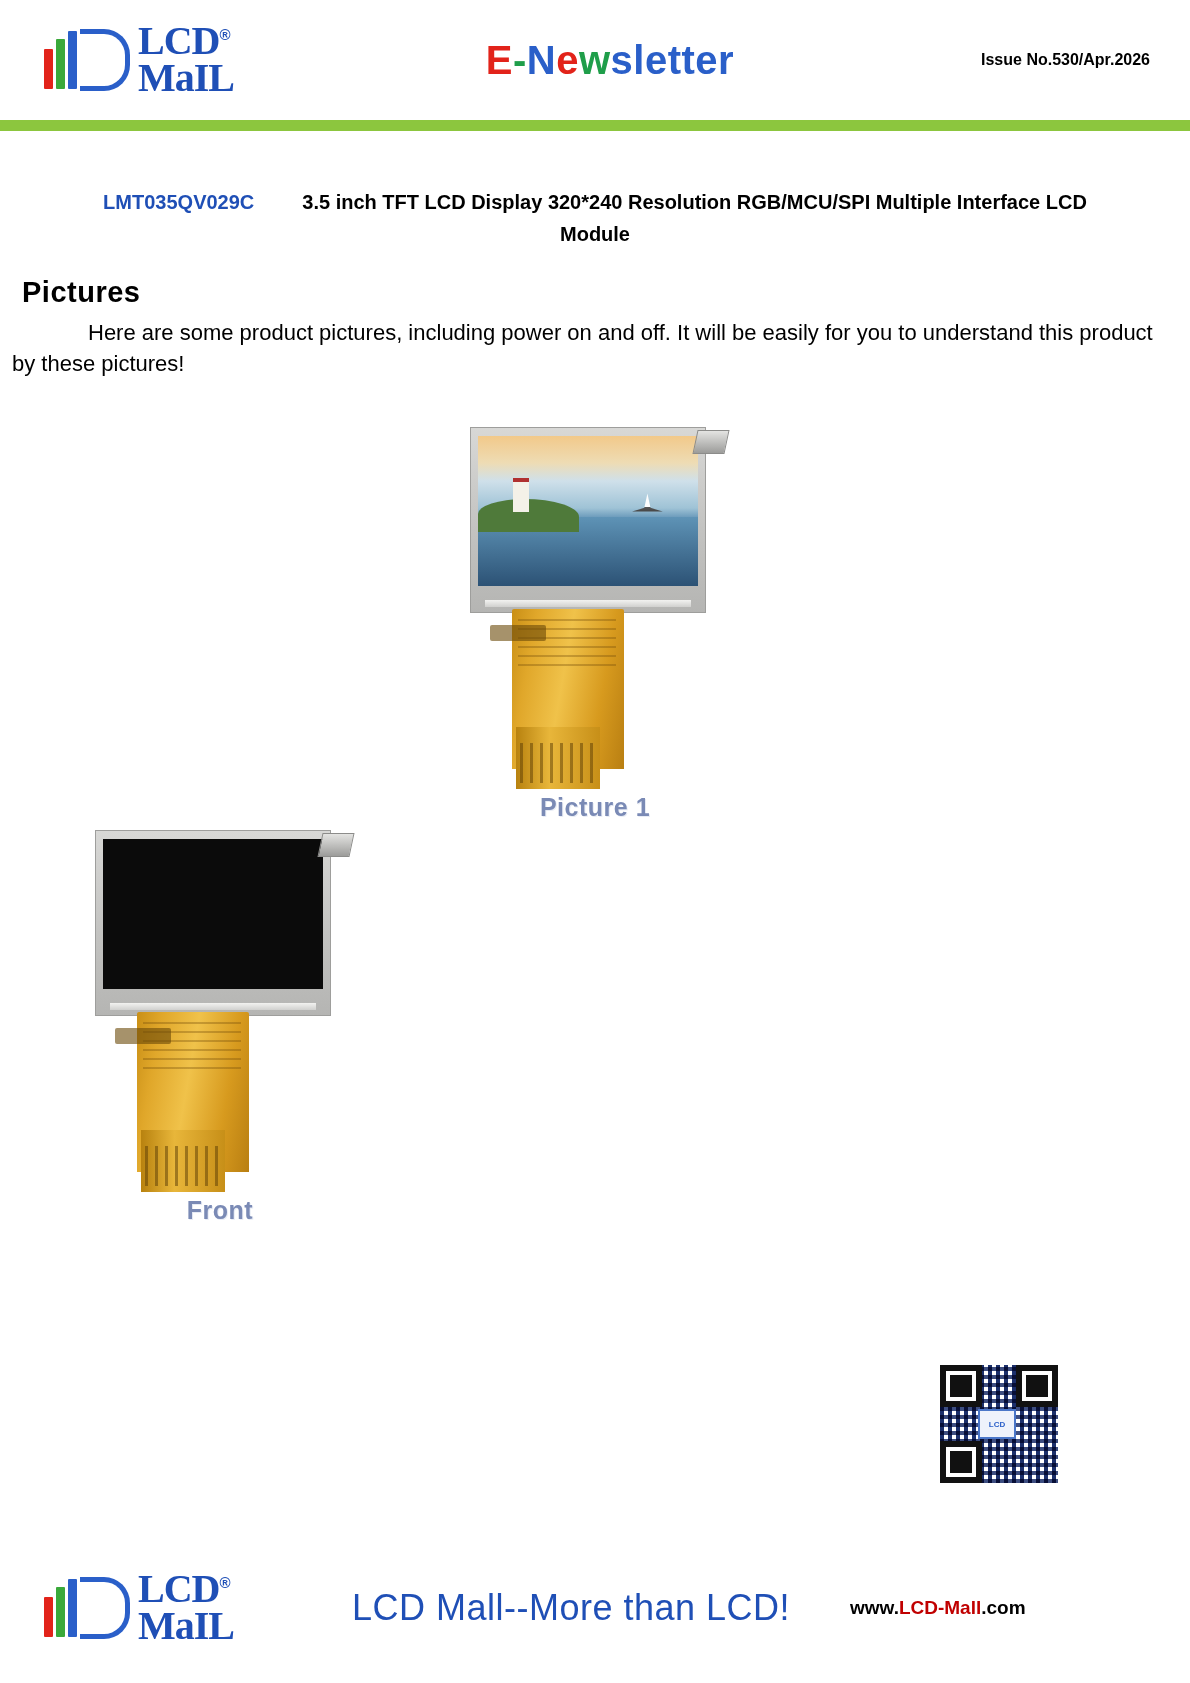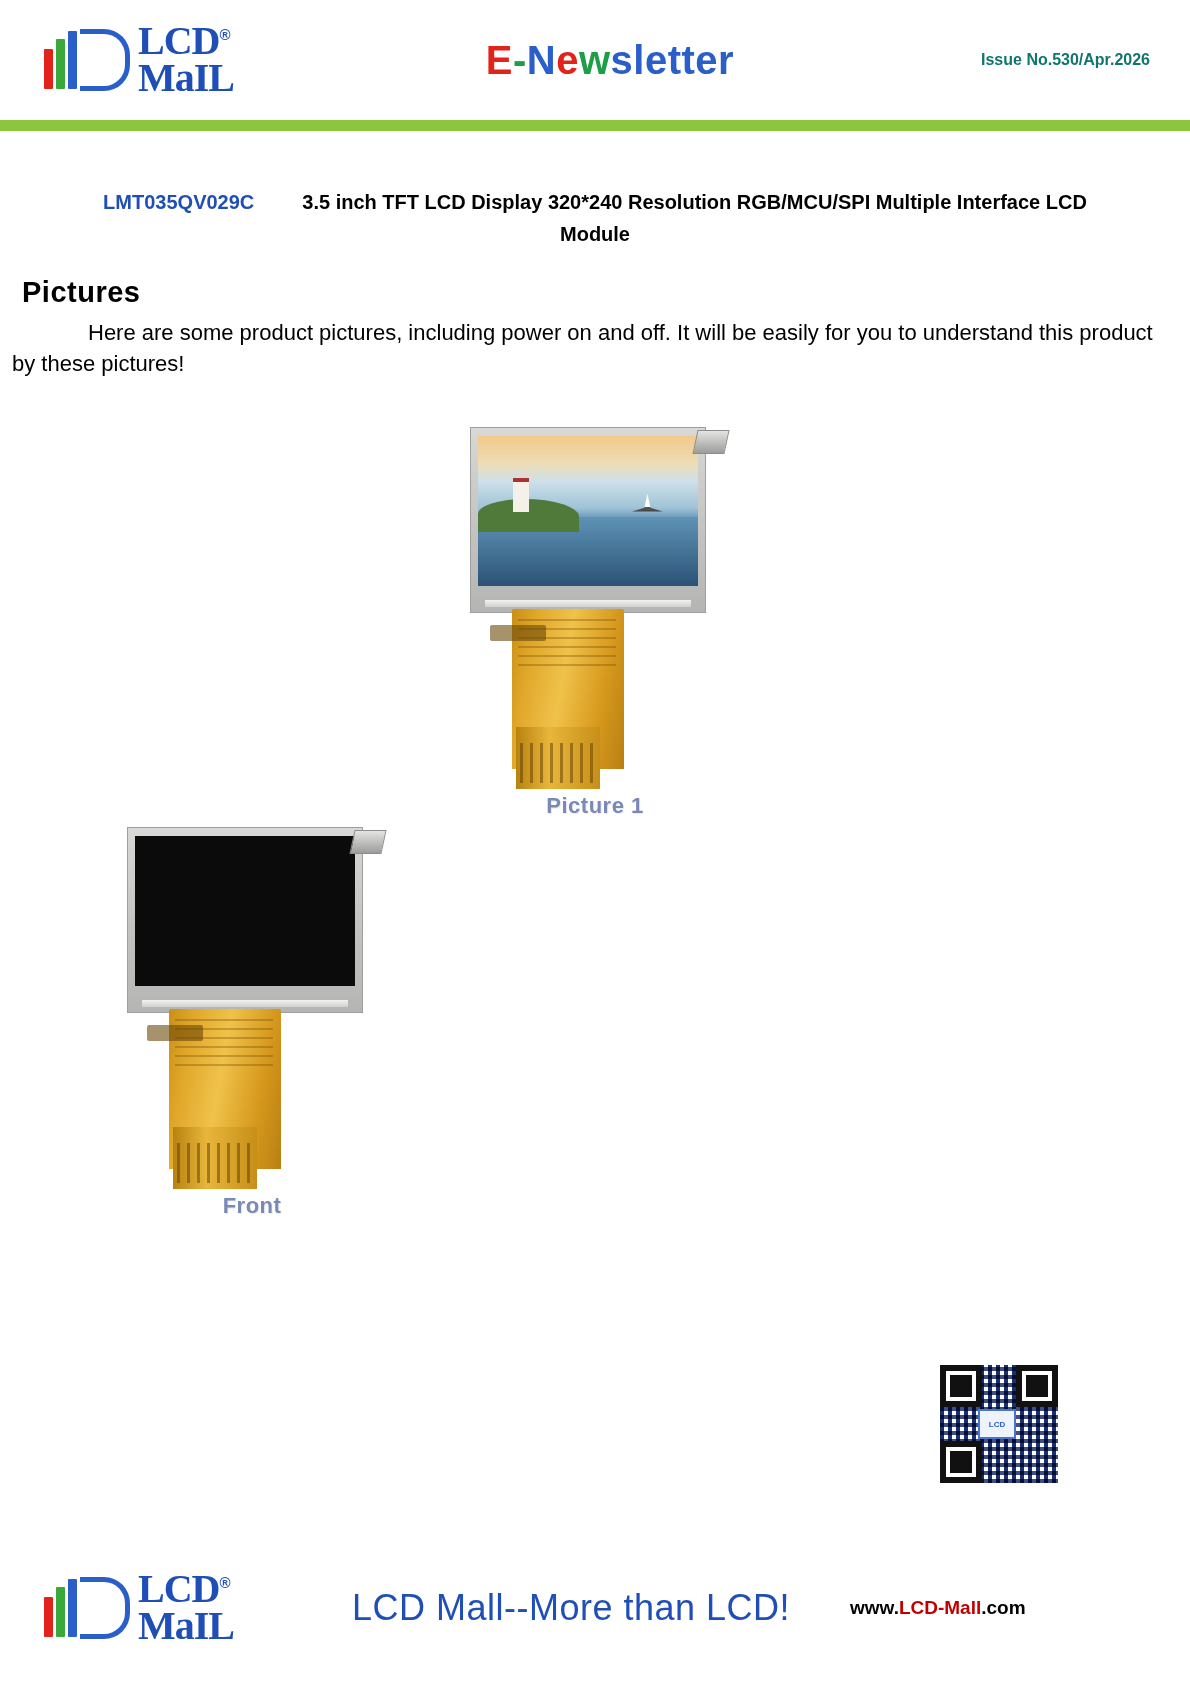--- a/index.html
+++ b/index.html
@@ -84,21 +84,21 @@
   .newsletter-title .c5 { color: #1f9e4a; }
   .newsletter-title .c6 { color: #2a5fc9; }
 
   .issue-block {
     width: 300px;
     text-align: right;
     font-size: 16px;
     font-weight: bold;
     line-height: 1.9;
   }
-  .issue-no { color: #0f766e; }
+  .issue-no { color: #000000; }
   .issue-model { color: #1f4fb6; }
 
   .header-rule {
     height: 11px;
     background: #8cc63e;
     margin: 0;
   }
   .header-rule-thin {
     height: 3px;
     background: #ffffff;
@@ -356,30 +356,30 @@
     background: linear-gradient(90deg,#b9830f,#eab93e 45%,#c28b14);
   }
   .back-tail:after {
     content:"";
     position:absolute; left:6px; right:6px; bottom:10px; height:46px;
     background: repeating-linear-gradient(90deg, rgba(90,60,5,.55) 0 3px, rgba(0,0,0,0) 3px 11px);
   }
 
   .cap {
     margin-top: 6px;
-    font-size: 22px;
+    font-size: 25px;
     font-weight: bold;
     color: #7a8ab5;
     letter-spacing: .5px;
     text-shadow: 1px 1px 0 #e8ecf5;
   }
 
   .row2 {
     display: flex;
-    padding-left: 102px;
+    padding-left: 70px;
     margin-top: 8px;
     gap: 300px;
   }
 
   
   .qr-wrap {
     position: absolute;
     right: 132px;
     bottom: 200px;
     width: 118px;

